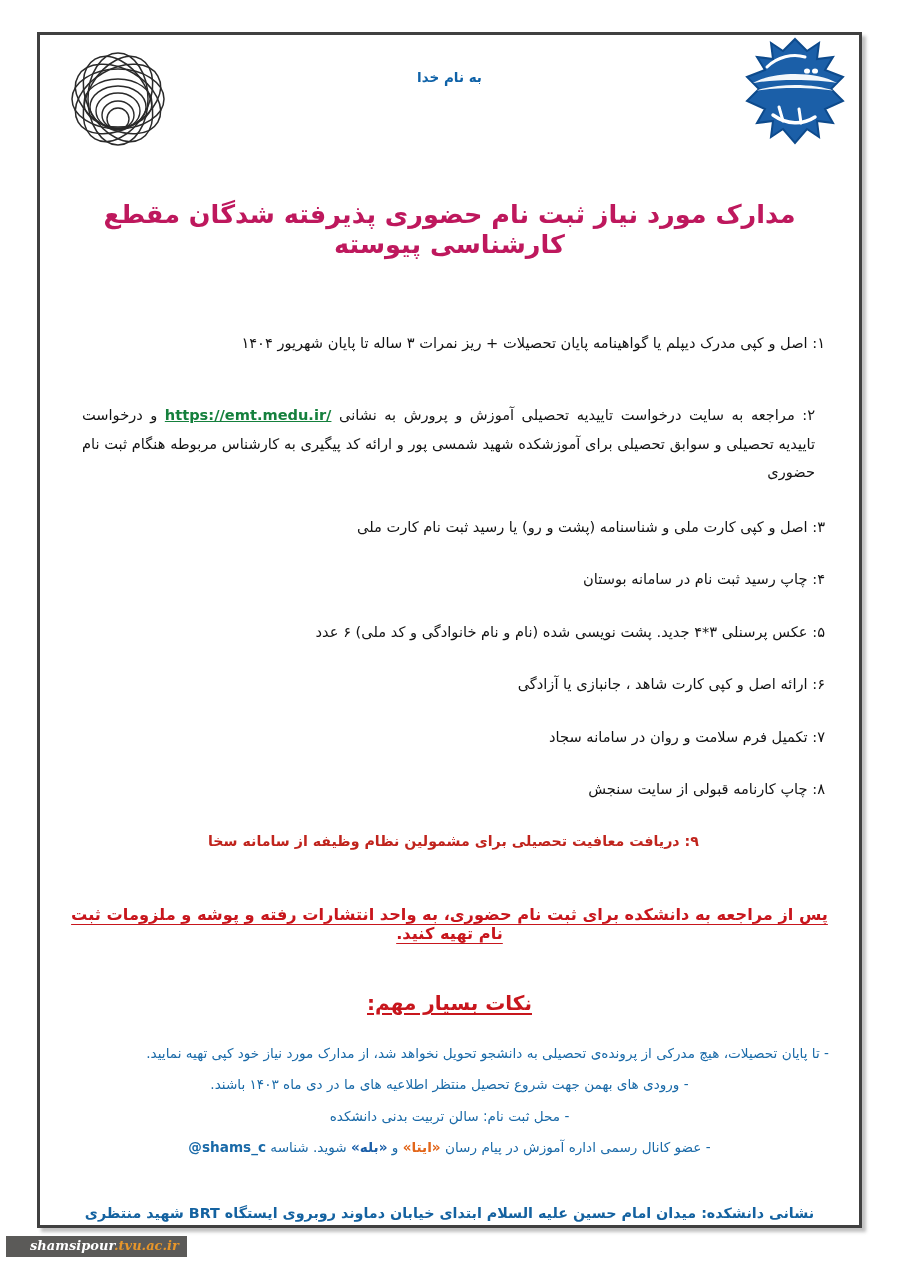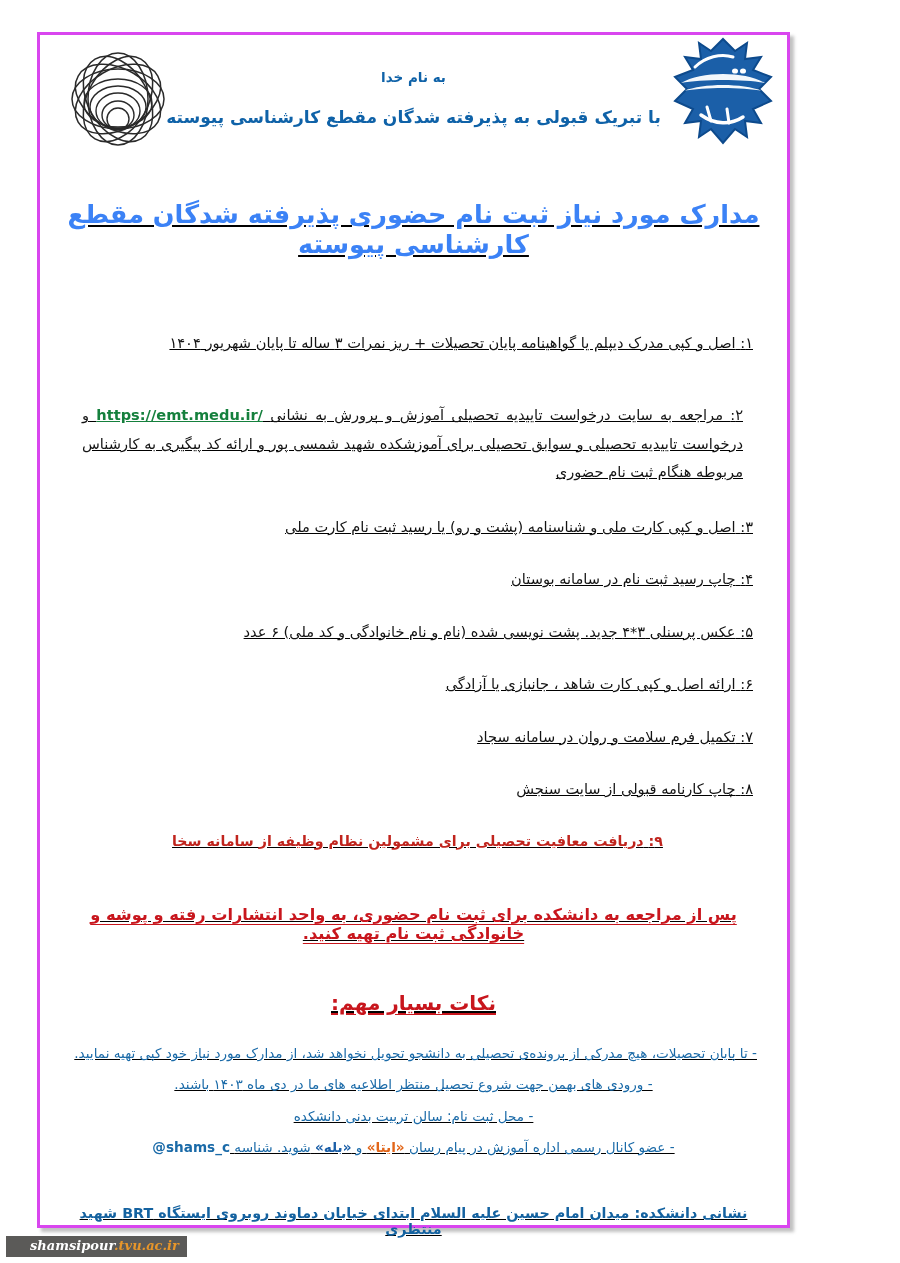--- a/index.html
+++ b/index.html
@@ -15,27 +15,26 @@
     overflow: hidden;
     font-family: "DejaVu Sans", "Liberation Sans", sans-serif;
     direction: rtl;
   }
 
   
   #page-frame {
     position: absolute;
     left: 37px;
     top: 32px;
-    width: 753px;
+    width: 825px;
     height: 1196px;
     box-sizing: border-box;
-    border: 3px solid #d946ef;
+    border: 3px solid #404040;
     background: #ffffff;
     box-shadow: 4px 4px 3px rgba(120,120,120,0.45);
-    text-decoration: underline;
   }
 
   
   #header-band {
     position: relative;
     height: 150px;
   }
   .logo-left {
     position: absolute;
     right: auto;
@@ -67,21 +66,21 @@
     text-align: center;
     color: #0f62a8;
     font-size: 17px;
     font-weight: bold;
     letter-spacing: .2px;
   }
 
   
   #main-title {
     text-align: center;
-    color: #3b82f6;
+    color: #be185d;
     font-size: 25.5px;
     font-weight: bold;
     margin-top: 14px;
     letter-spacing: .3px;
   }
 
   
   #requirements {
     margin: 70px 34px 0 34px;
     color: #131313;
@@ -242,21 +241,20 @@
         <ellipse cx="64" cy="34" rx="3" ry="2.6" fill="#ffffff"></ellipse>
         <ellipse cx="72" cy="34" rx="3" ry="2.6" fill="#ffffff"></ellipse>
         <path d="M24 30 C34 20, 50 16, 62 20" fill="none" stroke="#ffffff" stroke-width="3" stroke-linecap="round"></path>
         <path d="M30 78 C44 88, 60 88, 72 80" fill="none" stroke="#ffffff" stroke-width="3.5" stroke-linecap="round"></path>
         <path d="M36 70 L40 84" stroke="#ffffff" stroke-width="3" stroke-linecap="round"></path>
         <path d="M56 72 L58 86" stroke="#ffffff" stroke-width="3" stroke-linecap="round"></path>
       </g>
     </svg>
 
     <div class="bismillah">به نام خدا</div>
-    <div class="congrats">با تبریک قبولی به پذیرفته شدگان مقطع کارشناسی پیوسته</div>
   </div>
 
   <div id="main-title">مدارک مورد نیاز ثبت نام حضوری پذیرفته شدگان مقطع کارشناسی پیوسته</div>
 
   <div id="requirements">
 
     <div class="req-item">
       <span>۱:</span>
       <span>اصل و کپی مدرک دیپلم یا گواهینامه پایان تحصیلات + ریز نمرات ۳ ساله تا پایان شهریور ۱۴۰۴</span>
     </div>
@@ -297,21 +295,21 @@
       <span>۸:</span>
       <span>چاپ کارنامه قبولی از سایت سنجش</span>
     </div>
 
     <div class="req-item alert">
       <span>۹:</span>
       <span>دریافت معافیت تحصیلی برای مشمولین نظام وظیفه از سامانه سخا</span>
     </div>
   </div>
 
-  <div id="red-banner">پس از مراجعه به دانشکده برای ثبت نام حضوری، به واحد انتشارات رفته و پوشه و خانوادگی ثبت نام تهیه کنید.</div>
+  <div id="red-banner">پس از مراجعه به دانشکده برای ثبت نام حضوری، به واحد انتشارات رفته و پوشه و ملزومات ثبت نام تهیه کنید.</div>
 
   <div id="notes-heading">نکات بسیار مهم:</div>
 
   <div id="notes-list">
     <div class="note justified">- تا پایان تحصیلات، هیچ مدرکی از پرونده‌ی تحصیلی به دانشجو تحویل نخواهد شد، از مدارک مورد نیاز خود کپی تهیه نمایید.</div>
     <div class="note center-note">- ورودی های بهمن جهت شروع تحصیل منتظر اطلاعیه های ما در دی ماه ۱۴۰۳ باشند.</div>
     <div class="note center-note">- محل ثبت نام: سالن تربیت بدنی دانشکده</div>
     <div class="note center-note">
       <span>- عضو کانال رسمی اداره آموزش در پیام رسان</span>
       <span class="hl-orange">«ایتا»</span>

